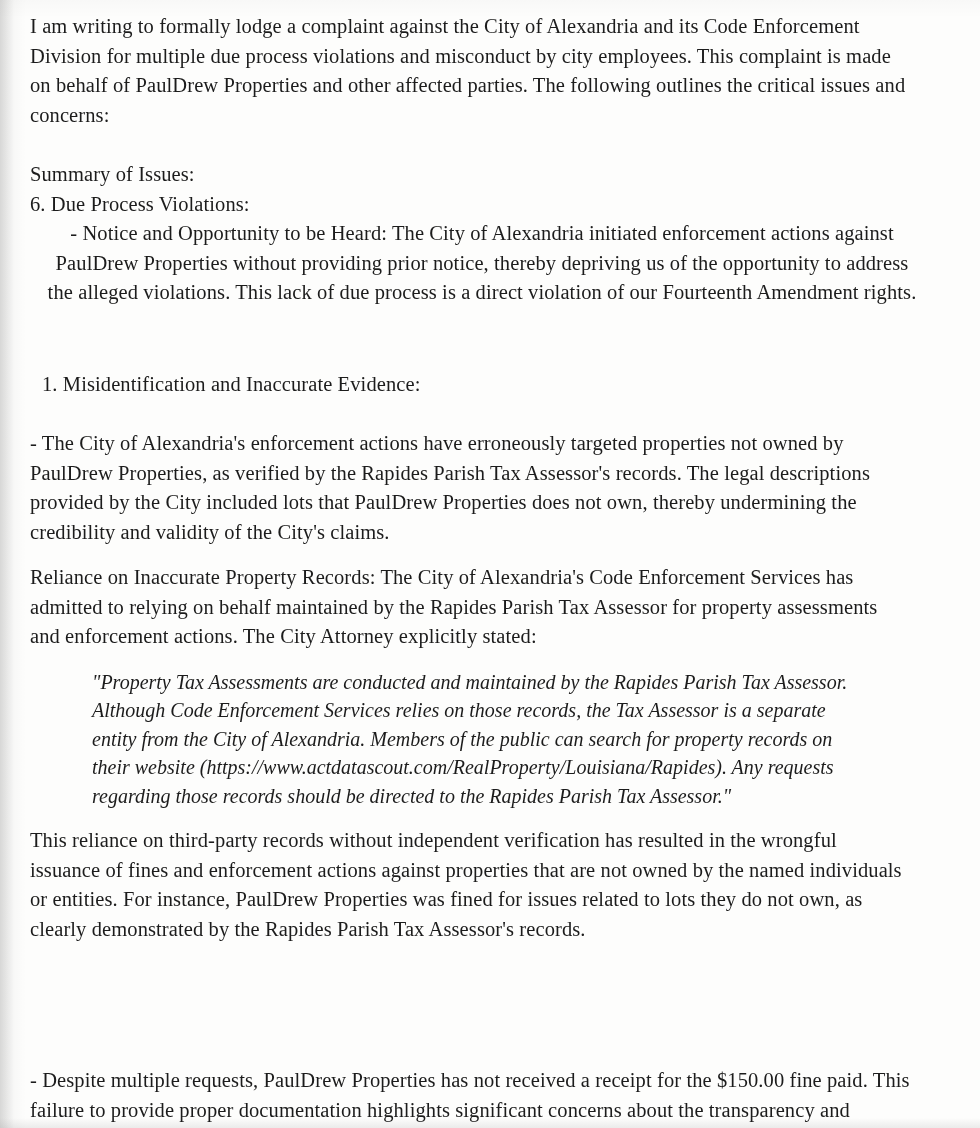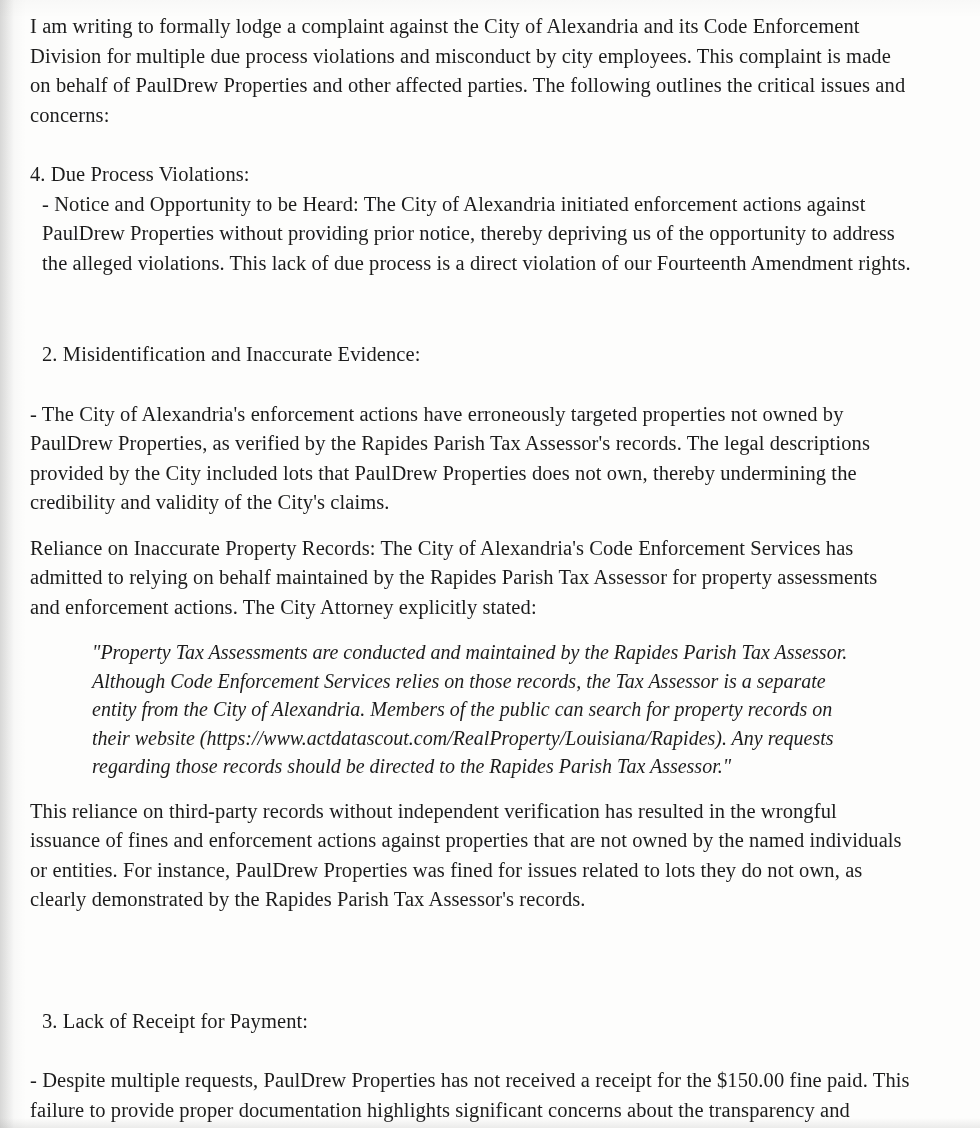--- a/index.html
+++ b/index.html
@@ -50,20 +50,21 @@
     line-height: 29.5px;
     letter-spacing: 0.1px;
   }
   .gap-sm { height: 16px; }
   .gap-md { height: 30px; }
   .gap-xl { height: 62px; }
 
   .indent-1 { text-indent: 0; padding-left: 12px; }
   .hang {
     padding-left: 12px;
+    text-align: center;
   }
   .quote {
     margin: 0;
     padding-left: 62px;
     padding-right: 80px;
     font-style: italic;
     font-size: 20px;
     line-height: 28.5px;
   }
   .quote .ulink {
@@ -76,46 +77,46 @@
 <div class="page">
   <div class="scan-edge-left"></div>
   <div class="scan-edge-bottom"></div>
 
   <div class="content">
 
     <p class="body-wide">I am writing to formally lodge a complaint against the City of Alexandria and its Code Enforcement Division for multiple due process violations and misconduct by city employees. This complaint is made on behalf of PaulDrew Properties and other affected parties. The following outlines the critical issues and concerns:</p>
 
     <div class="gap-md"></div>
 
-    <p>4. Due Process Violations:</p>
+    <p>Summary of Issues:</p>
+    <p>6. Due Process Violations:</p>
     <p class="hang body-wide">- Notice and Opportunity to be Heard: The City of Alexandria initiated enforcement actions against PaulDrew Properties without providing prior notice, thereby depriving us of the opportunity to address the alleged violations. This lack of due process is a direct violation of our Fourteenth Amendment rights.</p>
 
     <div class="gap-xl"></div>
 
-    <p class="indent-1">2. Misidentification and Inaccurate Evidence:</p>
+    <p class="indent-1">1. Misidentification and Inaccurate Evidence:</p>
 
     <div class="gap-md"></div>
 
     <p class="body-wide">- The City of Alexandria's enforcement actions have erroneously targeted properties not owned by PaulDrew Properties, as verified by the Rapides Parish Tax Assessor's records. The legal descriptions provided by the City included lots that PaulDrew Properties does not own, thereby undermining the credibility and validity of the City's claims.</p>
 
     <div class="gap-sm"></div>
 
     <p class="body-wide">Reliance on Inaccurate Property Records: The City of Alexandria's Code Enforcement Services has admitted to relying on behalf maintained by the Rapides Parish Tax Assessor for property assessments and enforcement actions. The City Attorney explicitly stated:</p>
 
     <div class="gap-sm"></div>
 
     <blockquote class="quote"><span>"Property Tax Assessments are conducted and maintained by the Rapides Parish Tax Assessor. Although Code Enforcement Services relies on those records, the Tax Assessor is a separate entity from the City of Alexandria. Members of the public can search for property records on their website (</span><span class="ulink">https://www.actdatascout.com/RealProperty/Louisiana/Rapides</span><span>). Any requests regarding those records should be directed to the Rapides Parish Tax Assessor."</span></blockquote>
 
     <div class="gap-sm"></div>
 
     <p class="body-wide">This reliance on third-party records without independent verification has resulted in the wrongful issuance of fines and enforcement actions against properties that are not owned by the named individuals or entities. For instance, PaulDrew Properties was fined for issues related to lots they do not own, as clearly demonstrated by the Rapides Parish Tax Assessor's records.</p>
 
     <div class="gap-xl"></div>
     <div class="gap-md"></div>
 
-    <p class="indent-1">3. Lack of Receipt for Payment:</p>
 
     <div class="gap-md"></div>
 
     <p class="body-wide">- Despite multiple requests, PaulDrew Properties has not received a receipt for the $150.00 fine paid. This failure to provide proper documentation highlights significant concerns about the transparency and accountability of the City's financial practices. The receipt was only issued after PaulDrew Properties challenged the City of Alexandria's response, raising further doubts about the integrity of the City's processes.</p>
 
   </div>
 </div>
 
 </body></html>

